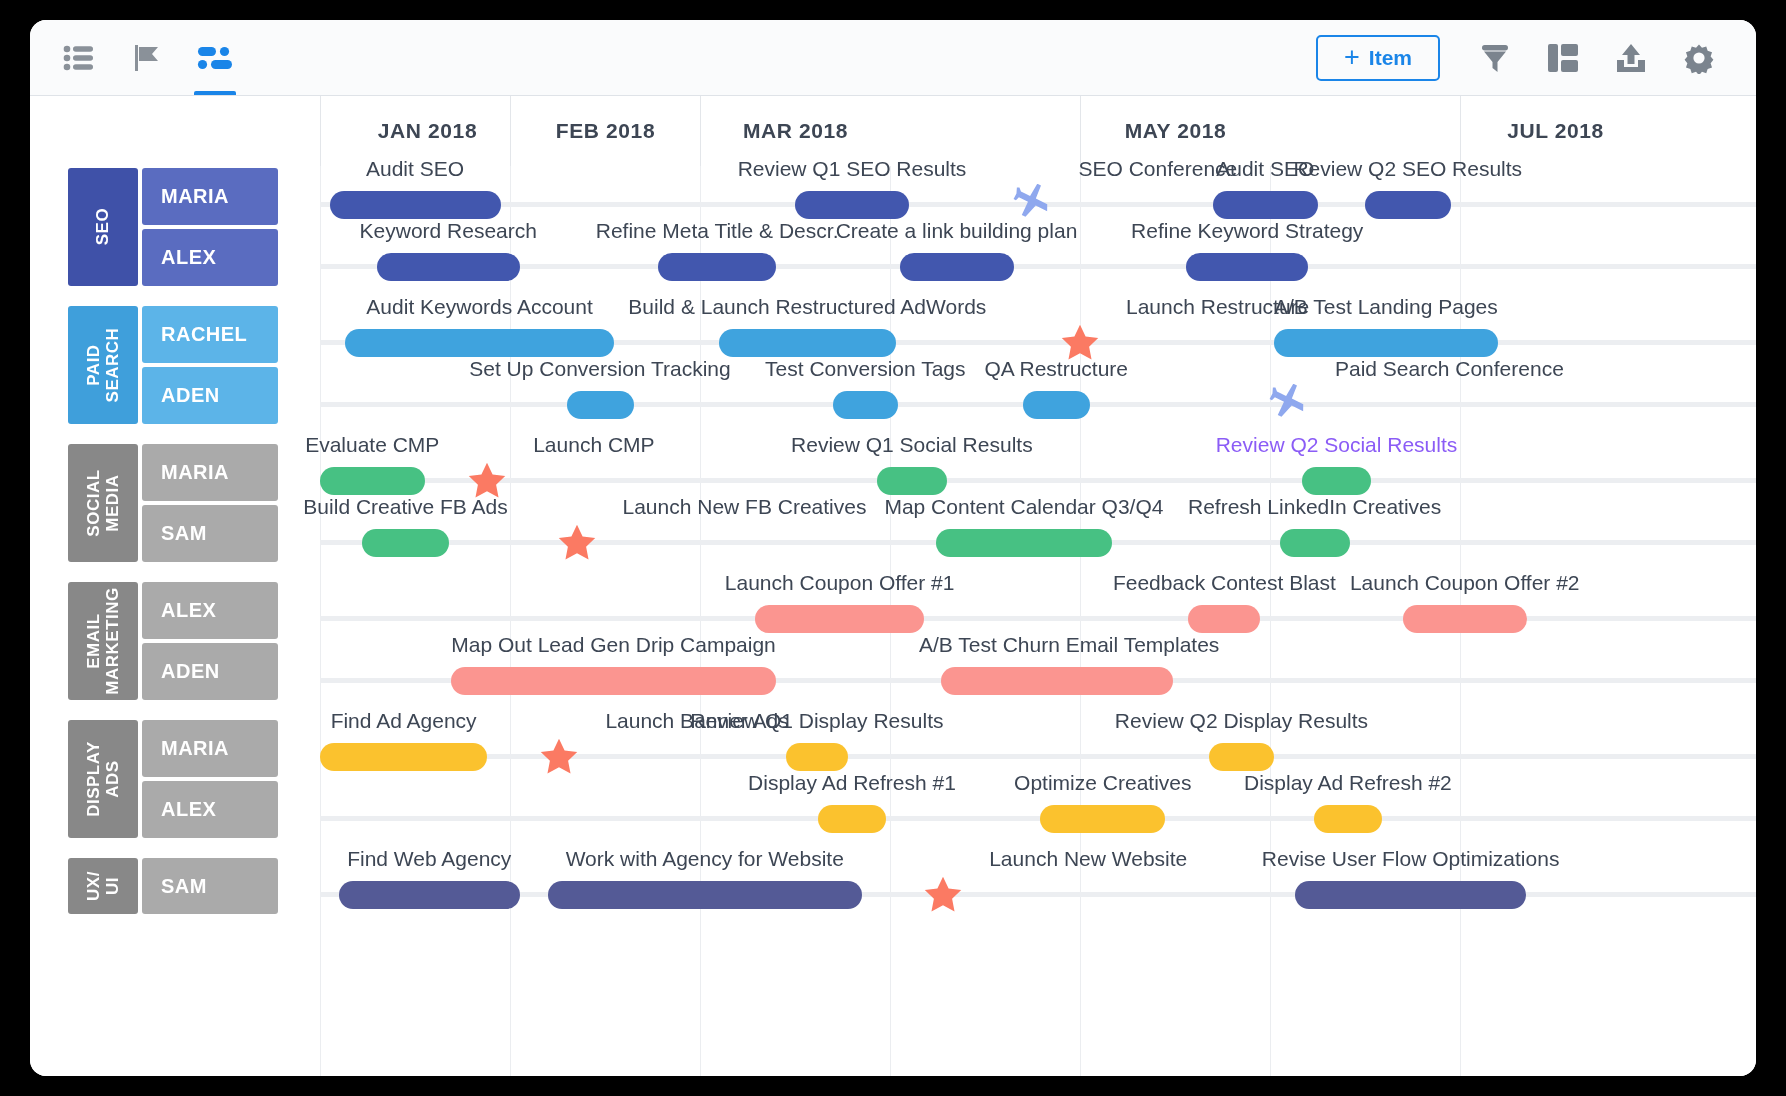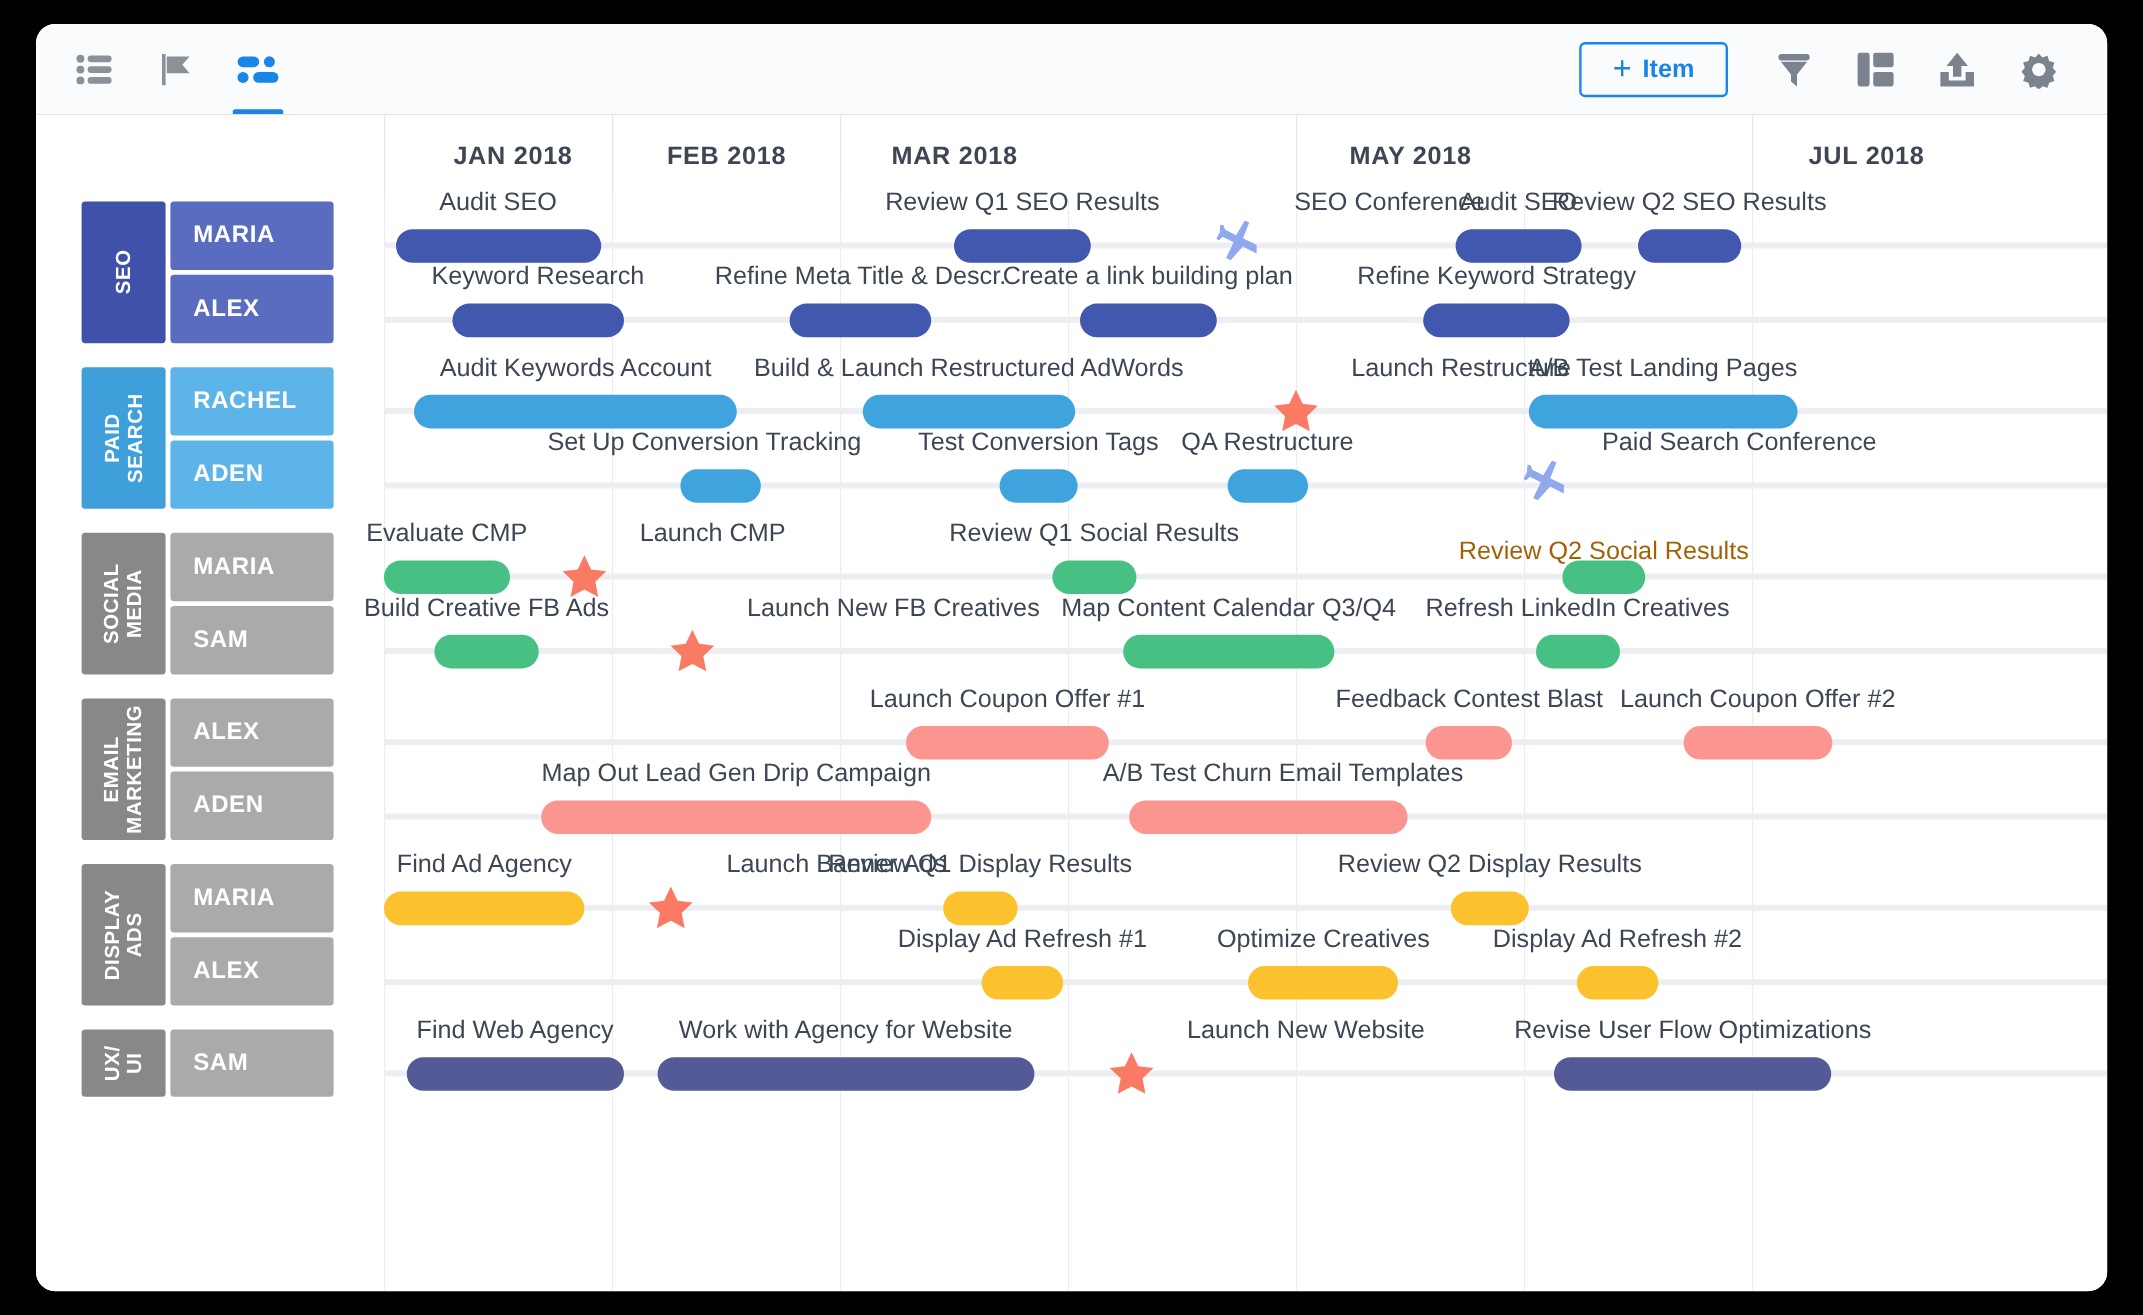--- a/index.html
+++ b/index.html
@@ -374,39 +374,39 @@
         <div class="bar-label" style="top: 200px; left: 449.6px; transform: translateX(-50%); color: rgb(61, 70, 84);">Audit Keywords Account</div>
         <div class="bar" style="left: 689px; width: 176.7px; top: 233px; background: rgb(63, 163, 222);"></div>
         <div class="bar-label" style="top: 200px; left: 777.35px; transform: translateX(-50%); color: rgb(61, 70, 84);">Build &amp; Launch Restructured AdWords</div>
         <div class="milestone-star" style="left: 1029px; top: 226px;"><svg viewBox="0 0 24 24" width="42" height="42">
             <path d="M12 1.6 L15.2 8.3 L22.4 9.2 L17.2 14.2 L18.6 21.4 L12 17.9 L5.4 21.4 L6.8 14.2 L1.6 9.2 L8.8 8.3 Z" fill="#fb7a63"></path>
           </svg></div>
         <div class="bar-label" style="top: 200px; left: 1096px; color: rgb(61, 70, 84); text-align: right;">Launch Restructure</div>
         <div class="bar" style="left: 1243.8px; width: 224.2px; top: 233px; background: rgb(63, 163, 222);"></div>
         <div class="bar-label" style="top: 200px; left: 1355.9px; transform: translateX(-50%); color: rgb(61, 70, 84);">A/B Test Landing Pages</div>
         <div class="bar" style="left: 537px; width: 66.5px; top: 295px; background: rgb(63, 163, 222);"></div>
-        <div class="bar-label" style="top: 262px; left: 557px; transform: translateX(-50%); color: rgb(61, 70, 84);">Set Up Conversion Tracking</div>
+        <div class="bar-label" style="top: 262px; left: 570px; transform: translateX(-50%); color: rgb(61, 70, 84);">Set Up Conversion Tracking</div>
         <div class="bar" style="left: 803px; width: 64.6px; top: 295px; background: rgb(63, 163, 222);"></div>
         <div class="bar-label" style="top: 262px; left: 835.3px; transform: translateX(-50%); color: rgb(61, 70, 84);">Test Conversion Tags</div>
         <div class="bar" style="left: 993px; width: 66.5px; top: 295px; background: rgb(63, 163, 222);"></div>
         <div class="bar-label" style="top: 262px; left: 1026.25px; transform: translateX(-50%); color: rgb(61, 70, 84);">QA Restructure</div>
         <div class="milestone-plane" style="left: 1239px; top: 288px;"><svg viewBox="0 0 24 24" width="40" height="40">
             <path d="M21.6 14.4 L14.2 12.5 L9.6 20.4 L7.2 19.8 L9.2 11.3 L3.3 9.8 L1.9 11.9 L0.4 11.5 L1.4 7.9 L0.9 4.3 L2.4 4.0 L3.8 6.1 L9.7 7.6 L12.4 -0.5 L14.8 0.1 L13.4 8.4 L20.8 10.3 Z" fill="#8fa8ee" transform="rotate(12 12 10)"></path>
           </svg></div>
         <div class="bar-label" style="top: 262px; left: 1305px; color: rgb(61, 70, 84);">Paid Search Conference</div>
         <div class="bar" style="left: 290px; width: 104.5px; top: 371px; background: rgb(71, 193, 131);"></div>
         <div class="bar-label" style="top: 338px; left: 342.25px; transform: translateX(-50%); color: rgb(61, 70, 84);">Evaluate CMP</div>
         <div class="milestone-star" style="left: 436.2px; top: 364px;"><svg viewBox="0 0 24 24" width="42" height="42">
             <path d="M12 1.6 L15.2 8.3 L22.4 9.2 L17.2 14.2 L18.6 21.4 L12 17.9 L5.4 21.4 L6.8 14.2 L1.6 9.2 L8.8 8.3 Z" fill="#fb7a63"></path>
           </svg></div>
         <div class="bar-label" style="top: 338px; left: 503.2px; color: rgb(61, 70, 84);">Launch CMP</div>
         <div class="bar" style="left: 846.7px; width: 70.3px; top: 371px; background: rgb(71, 193, 131);"></div>
         <div class="bar-label" style="top: 338px; left: 881.85px; transform: translateX(-50%); color: rgb(61, 70, 84);">Review Q1 Social Results</div>
         <div class="bar" style="left: 1272.3px; width: 68.4px; top: 371px; background: rgb(71, 193, 131);"></div>
-        <div class="bar-label" style="top: 353px; left: 1306.5px; transform: translateX(-50%); color: #a16207;">Review Q2 Social Results</div>
+        <div class="bar-label" style="top: 338px; left: 1306.5px; transform: translateX(-50%); color: #8b5cf6;">Review Q2 Social Results</div>
         <div class="bar" style="left: 331.8px; width: 87.4px; top: 433px; background: rgb(71, 193, 131);"></div>
         <div class="bar-label" style="top: 400px; left: 375.5px; transform: translateX(-50%); color: rgb(61, 70, 84);">Build Creative FB Ads</div>
         <div class="milestone-star" style="left: 525.5px; top: 426px;"><svg viewBox="0 0 24 24" width="42" height="42">
             <path d="M12 1.6 L15.2 8.3 L22.4 9.2 L17.2 14.2 L18.6 21.4 L12 17.9 L5.4 21.4 L6.8 14.2 L1.6 9.2 L8.8 8.3 Z" fill="#fb7a63"></path>
           </svg></div>
         <div class="bar-label" style="top: 400px; left: 592.5px; color: rgb(61, 70, 84);">Launch New FB Creatives</div>
         <div class="bar" style="left: 905.6px; width: 176.7px; top: 433px; background: rgb(71, 193, 131);"></div>
         <div class="bar-label" style="top: 400px; left: 993.95px; transform: translateX(-50%); color: rgb(61, 70, 84);">Map Content Calendar Q3/Q4</div>
         <div class="bar" style="left: 1249.5px; width: 70.3px; top: 433px; background: rgb(71, 193, 131);"></div>
         <div class="bar-label" style="top: 400px; left: 1284.65px; transform: translateX(-50%); color: rgb(61, 70, 84);">Refresh LinkedIn Creatives</div>

